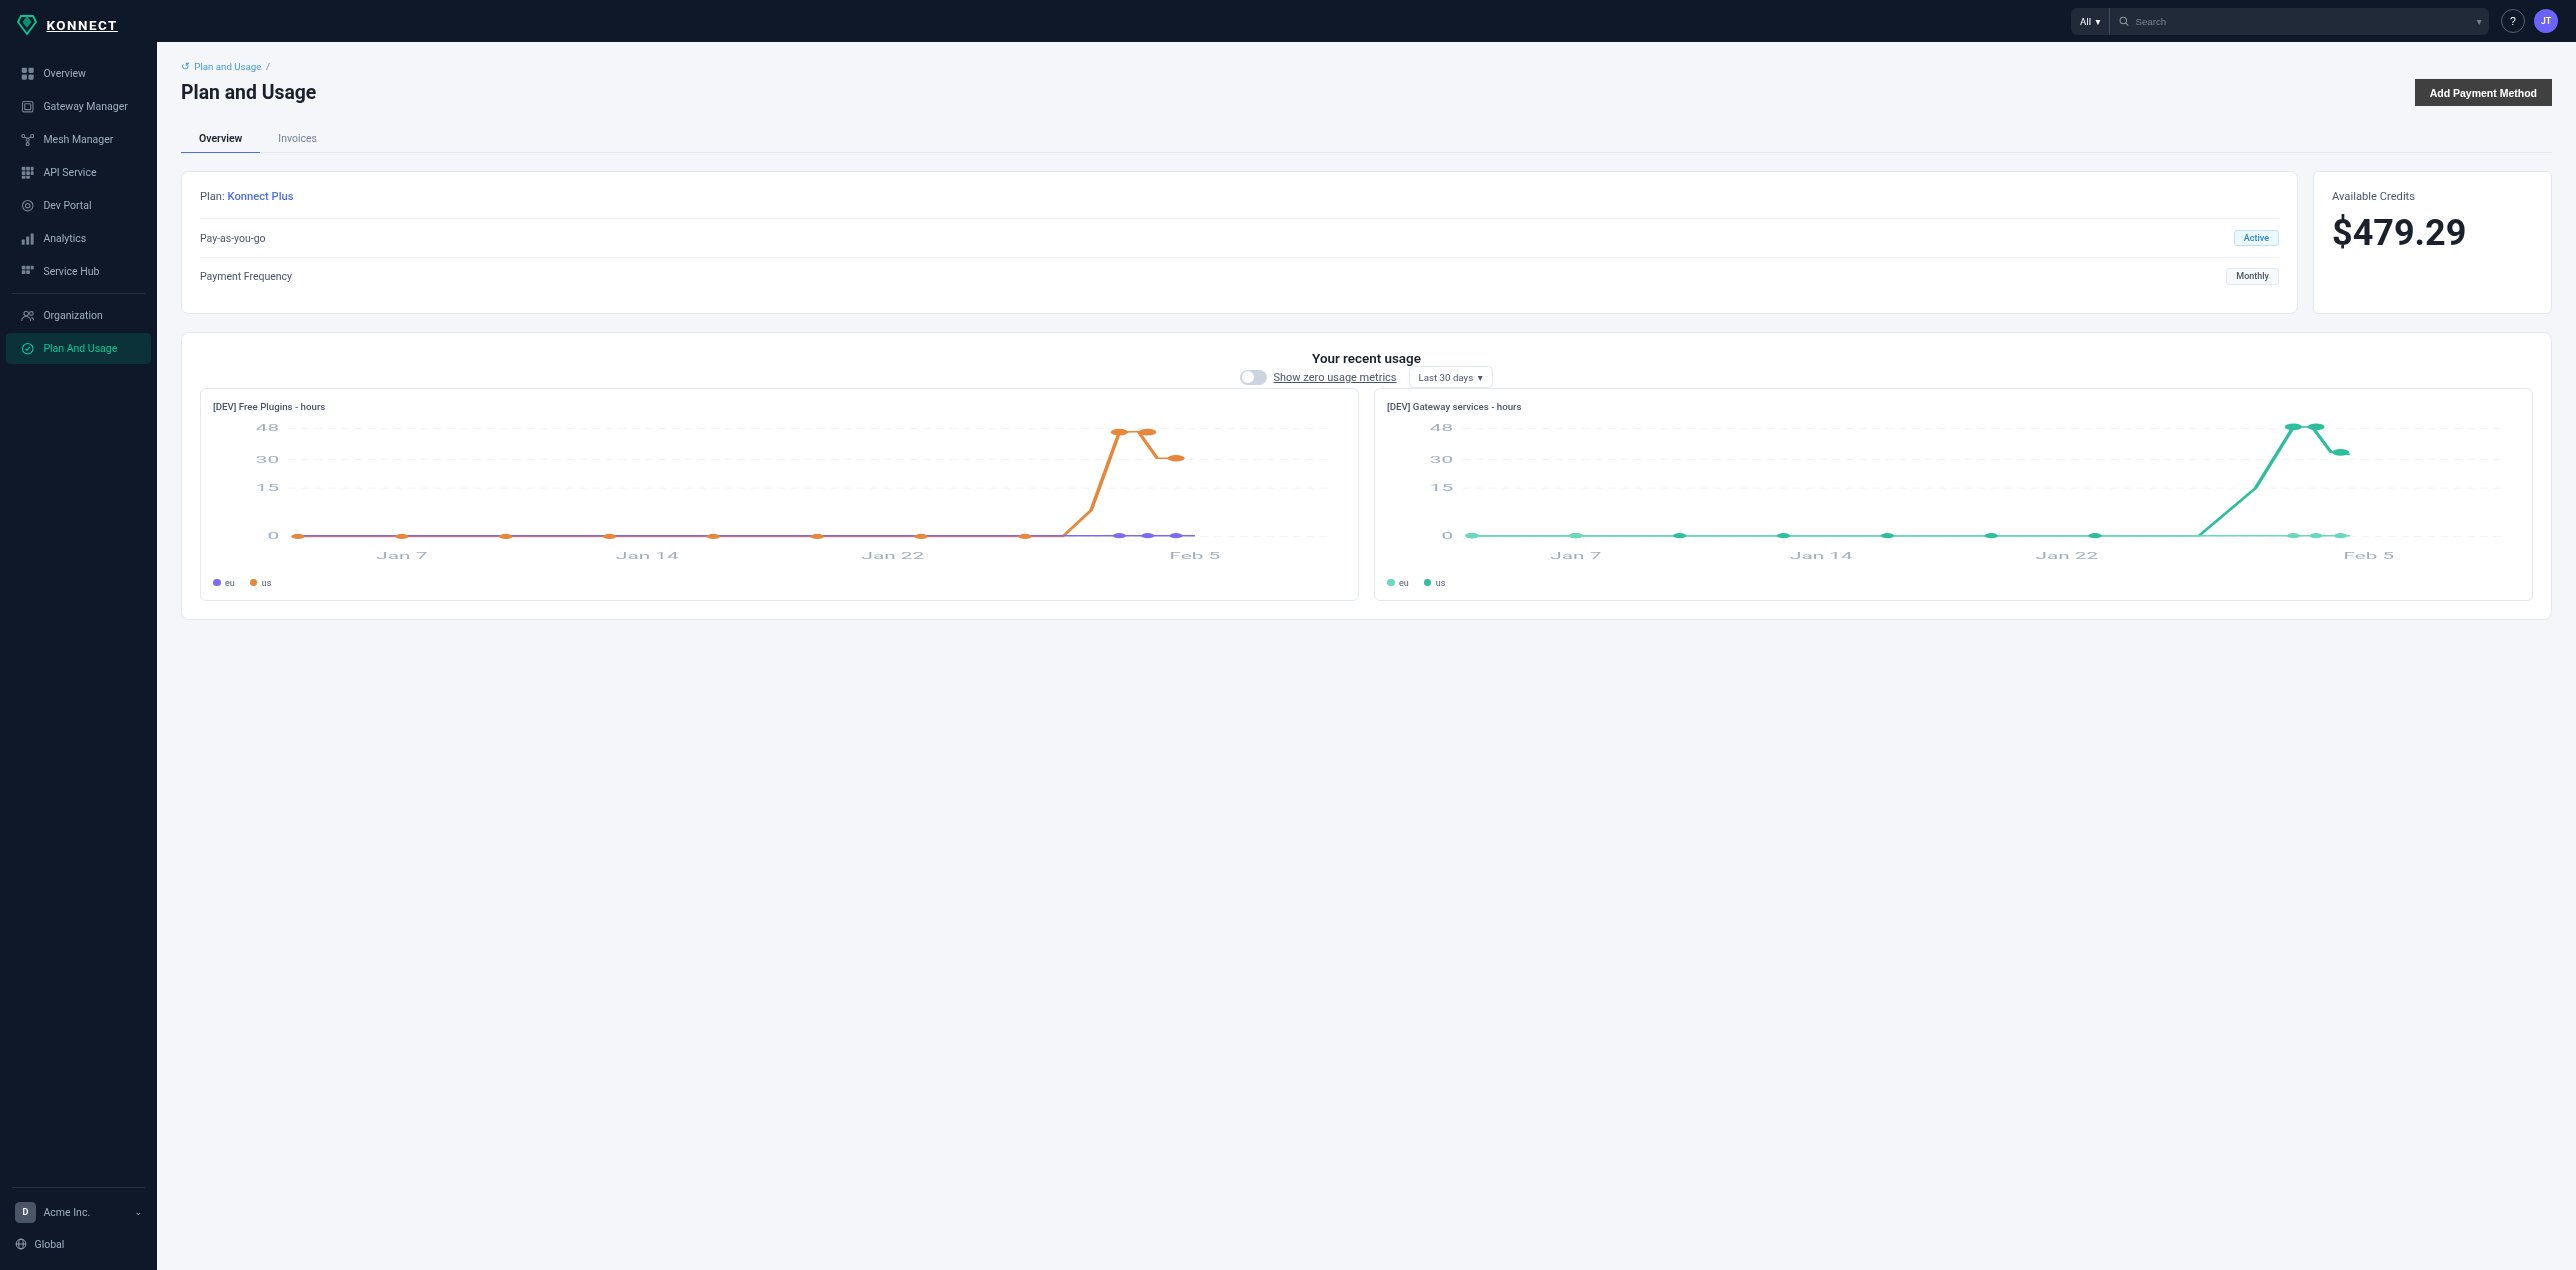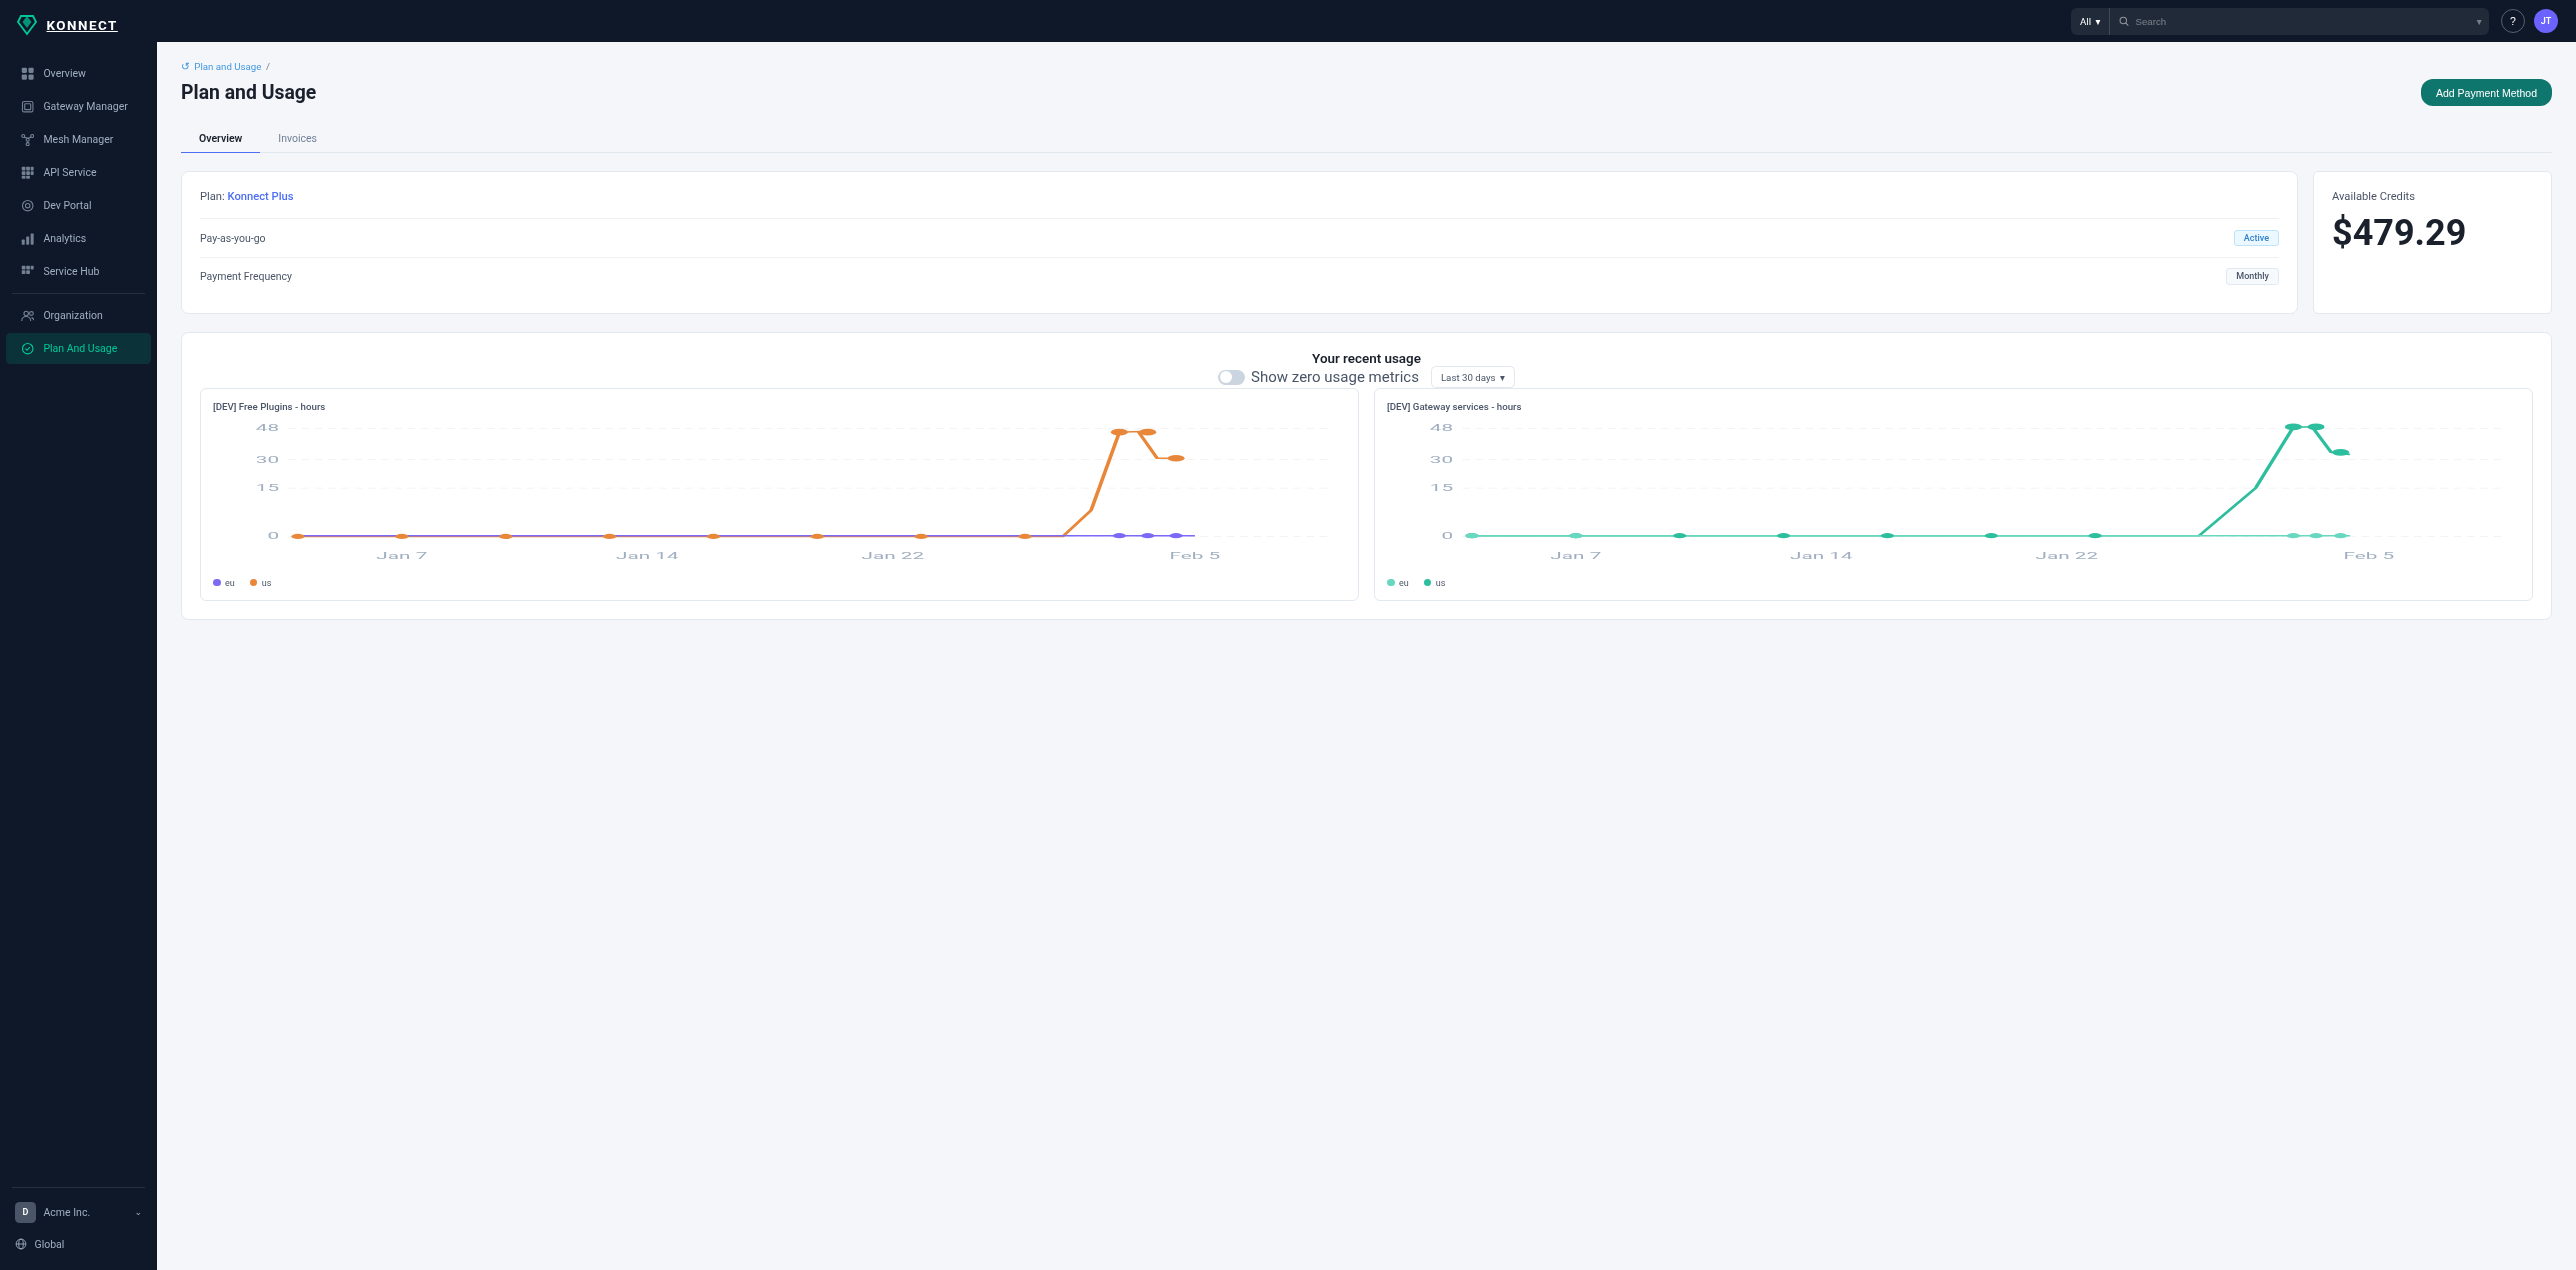--- a/index.html
+++ b/index.html
@@ -215,27 +215,27 @@
       align-items: center;
       justify-content: space-between;
       margin-bottom: 18px;
     }
     .page-title {
       font-size: 19.4px;
       font-weight: 700;
       color: #1a202c;
     }
     .add-payment-btn {
-      background: #0f766e;
+      background: #404040;
       color: #fff;
       border: none;
-      border-radius: 12px;
+      border-radius: 0;
       padding: 7.5px 15px;
       font-size: 10.5px;
-      font-weight: 400;
+      font-weight: 700;
       cursor: pointer;
     }
 
     
     .tabs {
       display: flex;
       gap: 0;
       border-bottom: 0.7px solid #e2e8f0;
       margin-bottom: 18px;
     }
@@ -330,22 +330,23 @@
     }
     .usage-controls {
       display: flex;
       align-items: center;
       gap: 12px;
     }
     .toggle-wrap {
       display: flex;
       align-items: center;
       gap: 6px;
-      font-size: 15px;
+      font-size: 11px;
       color: #4a5568;
+      text-decoration: underline;
     }
     .toggle {
       width: 27px;
       height: 15px;
       background: #cbd5e0;
       border-radius: 7.5px;
       position: relative;
       cursor: pointer;
     }
     .toggle-knob {

